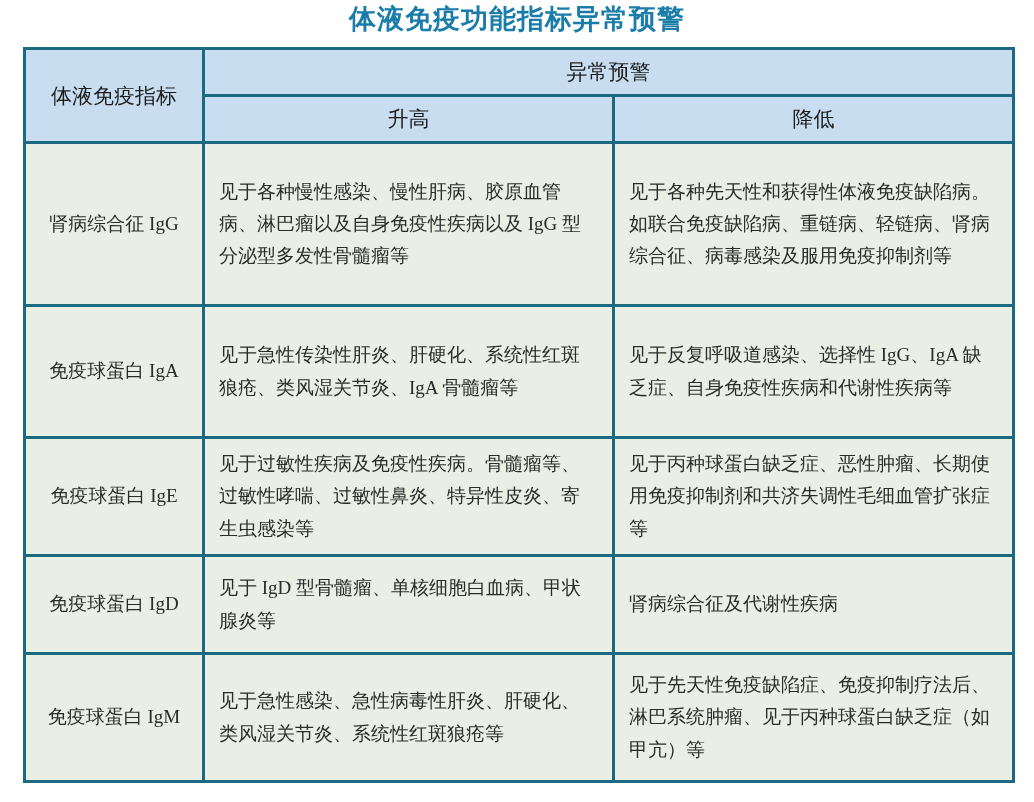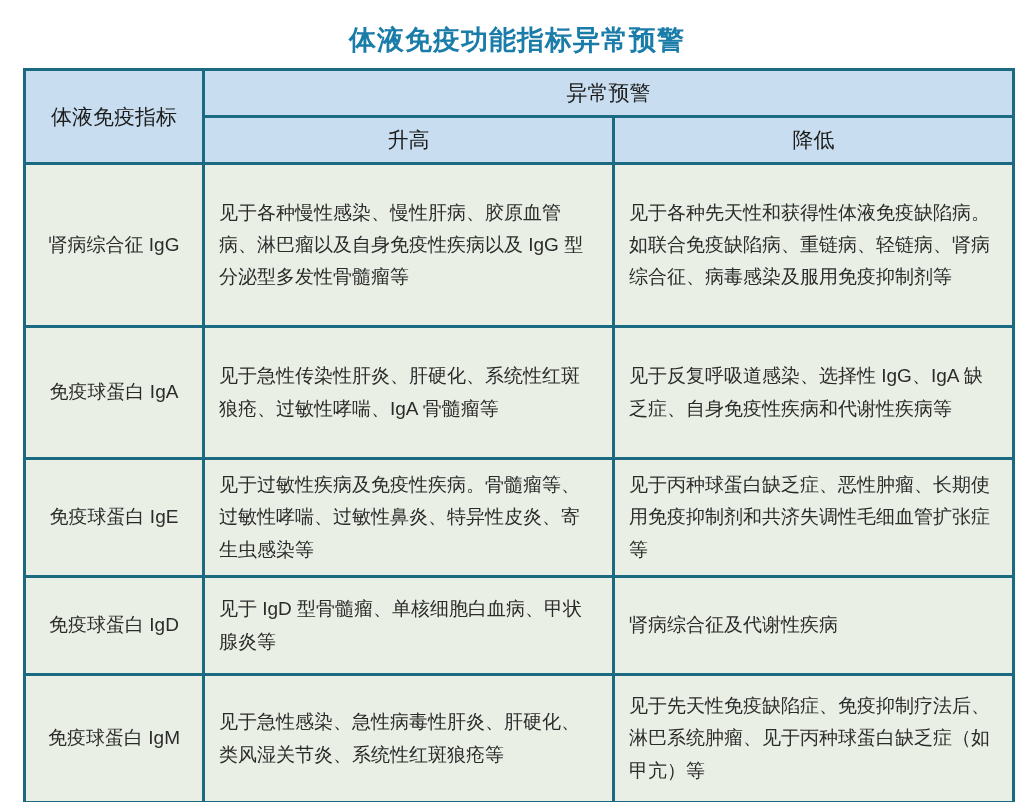--- a/index.html
+++ b/index.html
@@ -10,21 +10,21 @@
   .page {
     position: relative;
     width: 1034px;
     height: 802px;
     background: var(--page-bg, #ffffff);
     overflow: hidden;
     font-family: "Liberation Sans", "DejaVu Sans", sans-serif;
   }
   .title {
     margin: 0;
-    padding-top: 22px;
+    padding-top: 1px;
     height: 46px;
     text-align: center;
     font-size: 27px;
     font-weight: bold;
     letter-spacing: 1px;
     color: var(--title, #1a7ca8);
     font-family: "Liberation Sans", "DejaVu Sans", sans-serif;
   }
   table.tbl {
     border-collapse: collapse;
@@ -43,21 +43,21 @@
     font-weight: normal;
     text-align: center;
     font-family: "Liberation Sans", "DejaVu Sans", sans-serif;
   }
   .tbl thead tr { height: 47px; }
   .tbl td {
     background: var(--body-bg, #e9efe4);
     color: var(--body-text, #2b2b2b);
     font-size: 19px;
     line-height: 1.7;
-    font-family: Liberation Sans, sans-serif;
+    font-family: Liberation Serif, serif;
     vertical-align: middle;
   }
   .tbl td.ind {
     text-align: center;
     padding: 4px 6px;
   }
   .tbl td.desc {
     text-align: left;
     padding: 8px 16px 8px 14px;
   }
@@ -91,21 +91,21 @@
       </tr>
     </thead>
     <tbody>
       <tr class="r0">
         <td class="ind">肾病综合征 IgG</td>
         <td class="desc">见于各种慢性感染、慢性肝病、胶原血管病、淋巴瘤以及自身免疫性疾病以及 IgG 型分泌型多发性骨髓瘤等</td>
         <td class="desc">见于各种先天性和获得性体液免疫缺陷病。如联合免疫缺陷病、重链病、轻链病、肾病综合征、病毒感染及服用免疫抑制剂等</td>
       </tr>
       <tr class="r1">
         <td class="ind">免疫球蛋白 IgA</td>
-        <td class="desc">见于急性传染性肝炎、肝硬化、系统性红斑狼疮、过敏性哮喘、IgA 骨髓瘤等</td>
+        <td class="desc">见于急性传染性肝炎、肝硬化、系统性红斑狼疮、类风湿关节炎、IgA 骨髓瘤等</td>
         <td class="desc">见于反复呼吸道感染、选择性 IgG、IgA 缺乏症、自身免疫性疾病和代谢性疾病等</td>
       </tr>
       <tr class="r2">
         <td class="ind">免疫球蛋白 IgE</td>
         <td class="desc">见于过敏性疾病及免疫性疾病。骨髓瘤等、过敏性哮喘、过敏性鼻炎、特异性皮炎、寄生虫感染等</td>
         <td class="desc">见于丙种球蛋白缺乏症、恶性肿瘤、长期使用免疫抑制剂和共济失调性毛细血管扩张症等</td>
       </tr>
       <tr class="r3">
         <td class="ind">免疫球蛋白 IgD</td>
         <td class="desc">见于 IgD 型骨髓瘤、单核细胞白血病、甲状腺炎等</td>

